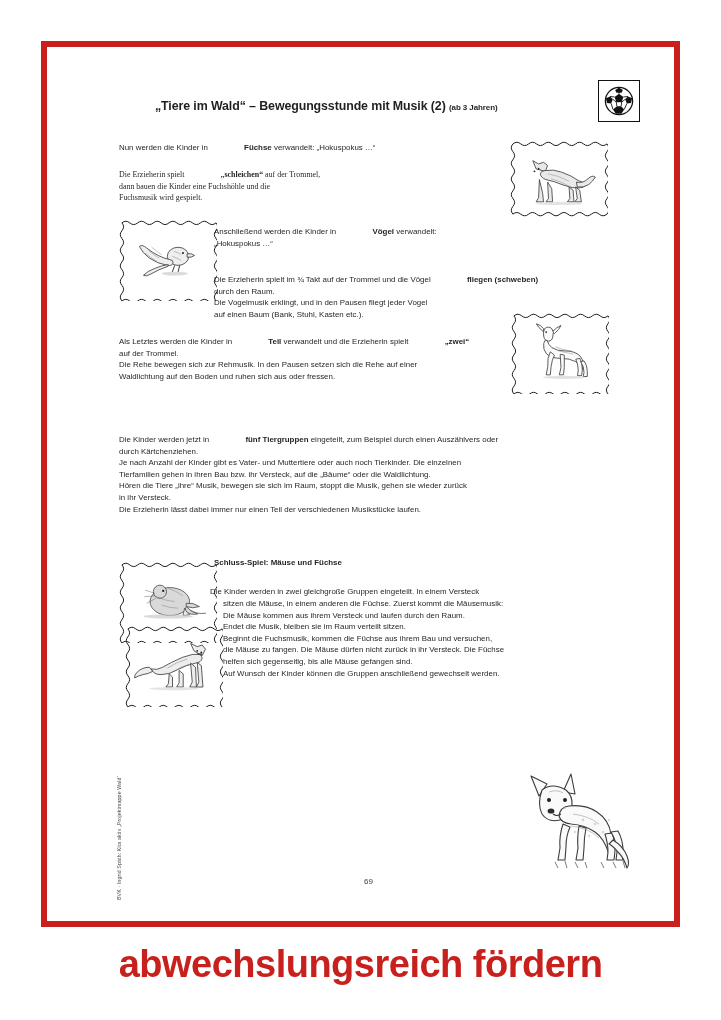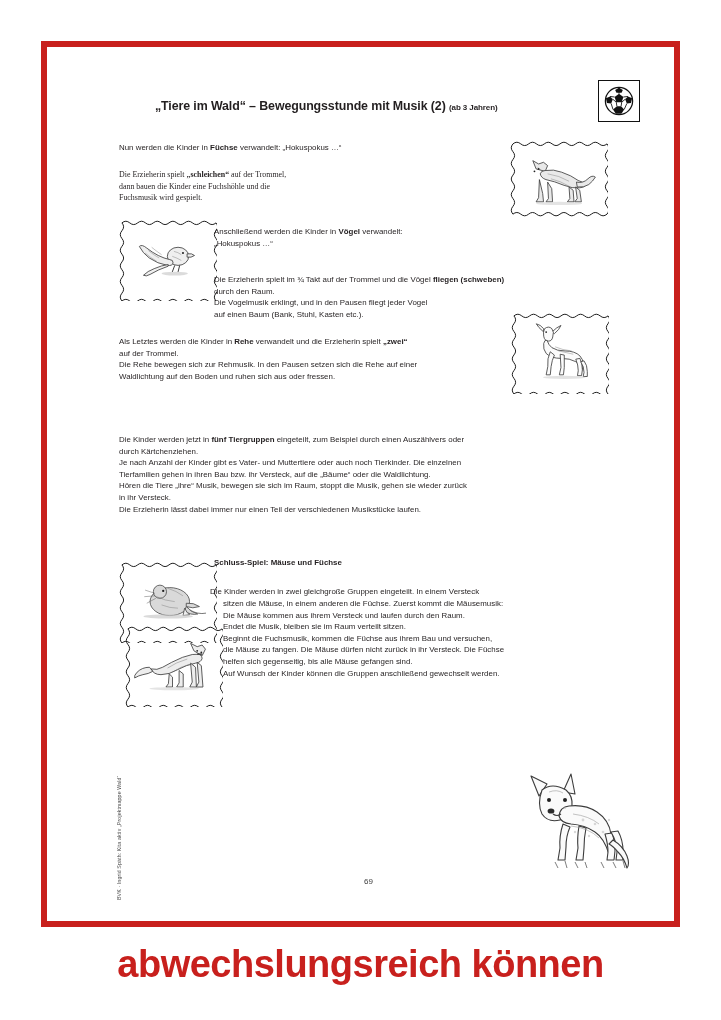--- a/index.html
+++ b/index.html
@@ -79,21 +79,21 @@
   }
 
   
   .txt {
     position: absolute;
     font-size: 7.9px;
     line-height: 11.6px;
     color: #231f20;
     letter-spacing: 0.01px;
   }
-  .txt b { font-weight: bold; }
+  .txt b { font-weight: bold; margin-left: 34px; }
 
   
   .pic {
     position: absolute;
     box-sizing: border-box;
   }
   .pic svg.frame {
     position: absolute;
     inset: 0;
     width: 100%;
@@ -352,29 +352,29 @@
     </div>
 
     <div class="txt" style="left:72px; top:95px; width:400px;">Nun werden die Kinder in <b>Füchse</b> verwandelt: „Hokuspokus …“</div>
 
     <div class="txt" style="left:72px; top:122px; width:400px;font-family:Liberation Serif, serif;">Die Erzieherin spielt <b>„schleichen“</b> auf der Trommel,<br>dann bauen die Kinder eine Fuchshöhle und die<br>Fuchsmusik wird gespielt.</div>
 
     <div class="txt" style="left:167px; top:179px; width:400px;">Anschließend werden die Kinder in <b>Vögel</b> verwandelt:<br>„Hokuspokus …“</div>
 
     <div class="txt" style="left:167px; top:227px; width:420px;">Die Erzieherin spielt im ¾ Takt auf der Trommel und die Vögel <b>fliegen (schweben)</b><br>durch den Raum.<br>Die Vogelmusik erklingt, und in den Pausen fliegt jeder Vogel<br>auf einen Baum (Bank, Stuhl, Kasten etc.).</div>
 
-    <div class="txt" style="left:72px; top:289px; width:430px;">Als Letztes werden die Kinder in <b>Rehe</b> verwandelt und die Erzieherin spielt <b>„zwei“</b><br>auf der Trommel.<br>Die Rehe bewegen sich zur Rehmusik. In den Pausen setzen sich die Rehe auf einer<br>Waldlichtung auf den Boden und ruhen sich aus oder fressen.</div>
+    <div class="txt" style="left:72px; top:289px; width:430px;">Als Letztes werden die Kinder in <b>Teil</b> verwandelt und die Erzieherin spielt <b>„zwei“</b><br>auf der Trommel.<br>Die Rehe bewegen sich zur Rehmusik. In den Pausen setzen sich die Rehe auf einer<br>Waldlichtung auf den Boden und ruhen sich aus oder fressen.</div>
 
 
     <div class="txt" style="left:72px; top:387px; width:500px;">Die Kinder werden jetzt in <b>fünf Tiergruppen</b> eingeteilt, zum Beispiel durch einen Auszählvers oder<br>durch Kärtchenziehen.<br>Je nach Anzahl der Kinder gibt es Vater- und Muttertiere oder auch noch Tierkinder. Die einzelnen<br>Tierfamilien gehen in ihren Bau bzw. ihr Versteck, auf die „Bäume“ oder die Waldlichtung.<br>Hören die Tiere „ihre“ Musik, bewegen sie sich im Raum, stoppt die Musik, gehen sie wieder zurück<br>in ihr Versteck.<br>Die Erzieherin lässt dabei immer nur einen Teil der verschiedenen Musikstücke laufen.</div>
 
     <div class="txt" style="left:167px; top:510px; width:400px; font-weight:bold;">Schluss-Spiel: Mäuse und Füchse</div>
 
     <div class="txt" style="left:163px; top:539px; width:430px;">Die Kinder werden in zwei gleichgroße Gruppen eingeteilt. In einem Versteck</div>
 
     <div class="txt" style="left:176px; top:551px; width:430px;">sitzen die Mäuse, in einem anderen die Füchse. Zuerst kommt die Mäusemusik:<br>Die Mäuse kommen aus ihrem Versteck und laufen durch den Raum.<br>Endet die Musik, bleiben sie im Raum verteilt sitzen.<br>Beginnt die Fuchsmusik, kommen die Füchse aus ihrem Bau und versuchen,<br>die Mäuse zu fangen. Die Mäuse dürfen nicht zurück in ihr Versteck. Die Füchse<br>helfen sich gegenseitig, bis alle Mäuse gefangen sind.<br>Auf Wunsch der Kinder können die Gruppen anschließend gewechselt werden.</div>
 
     <div id="page-number">69</div>
 
   </div>
 </div>
 
-<div id="slogan">abwechslungsreich können</div>
+<div id="slogan">abwechslungsreich fördern</div>
 
 </body></html>

